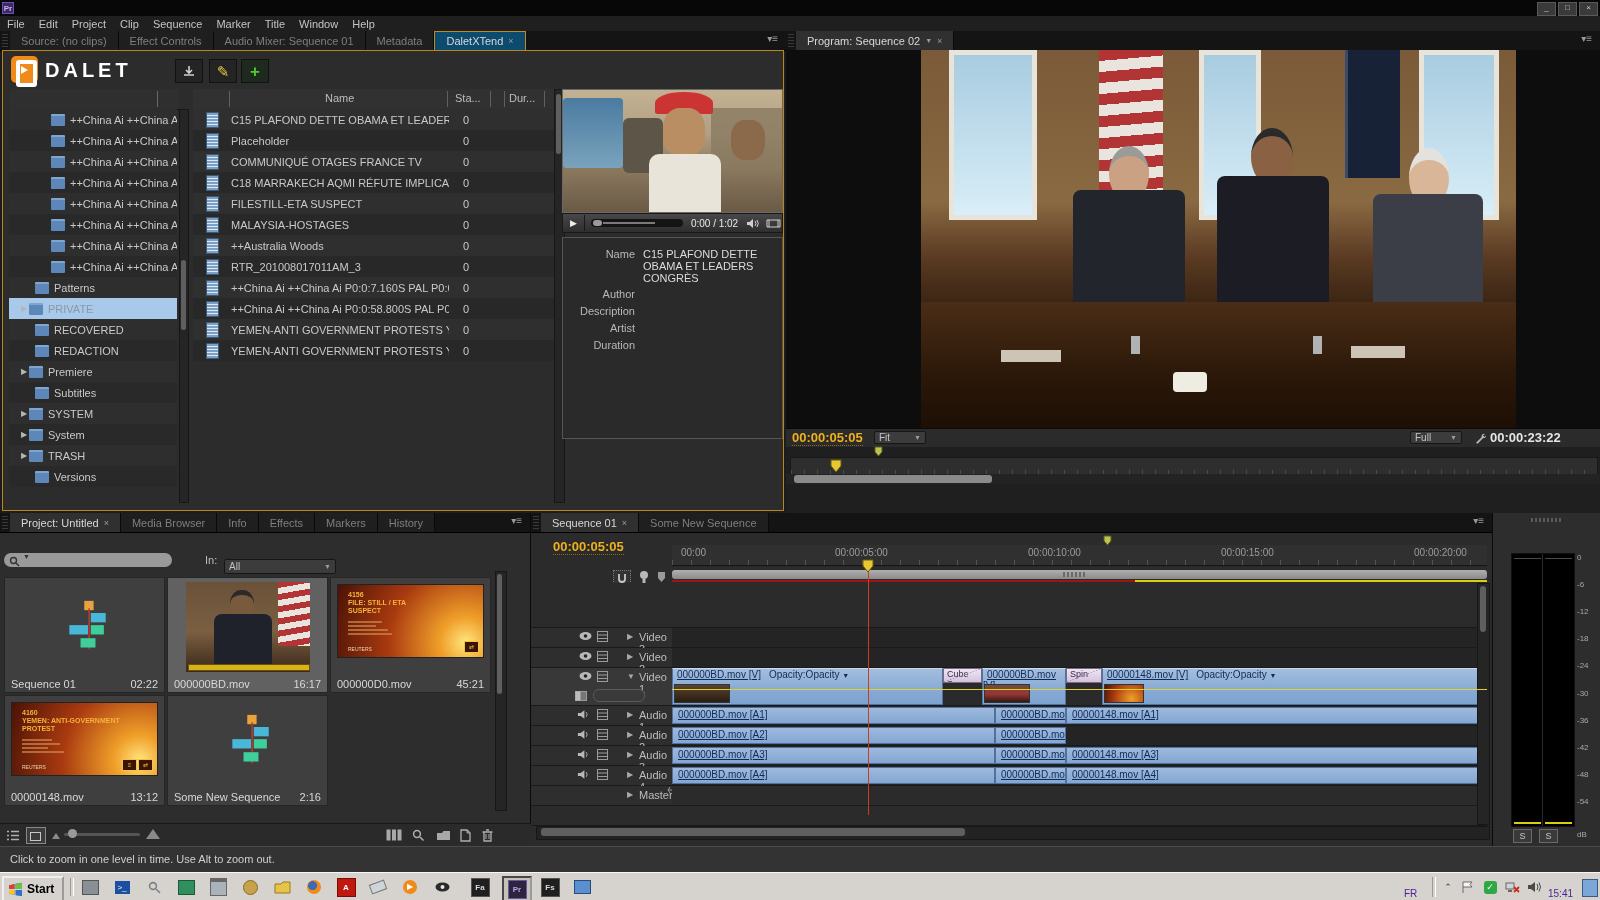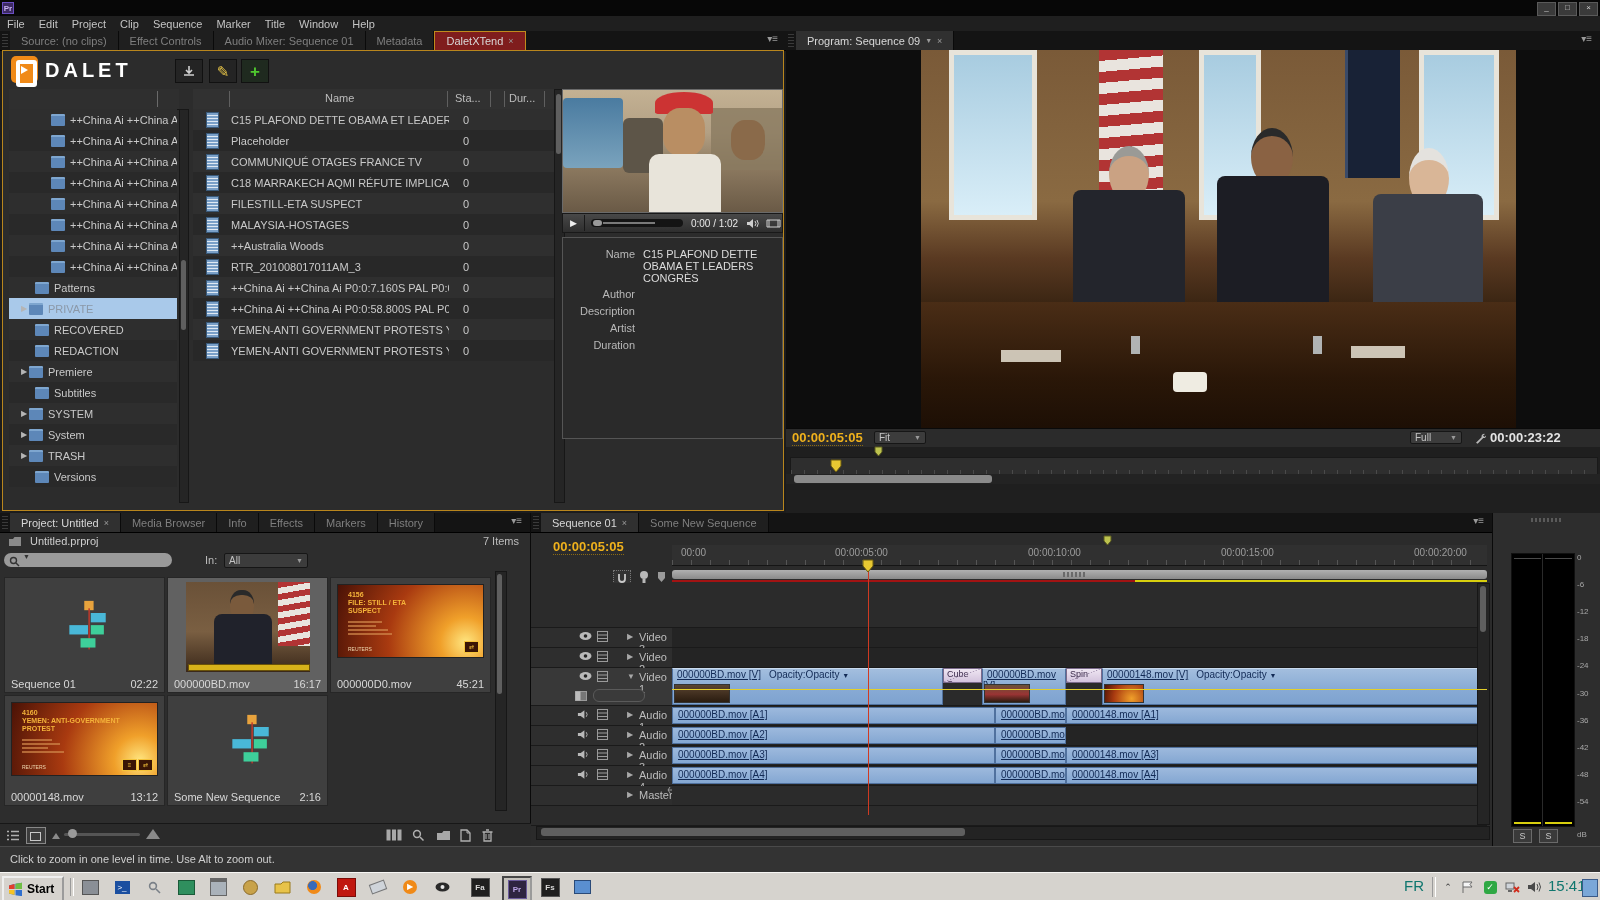--- a/index.html
+++ b/index.html
@@ -13,21 +13,21 @@
   #titlebar .ttl{color:#d6d6d6;font-weight:bold;font-size:11px;white-space:nowrap}
   .winbtns{position:absolute;right:2px;top:2px;display:flex;gap:2px}
   .winbtn{width:17px;height:12px;background:#3a3a3a;border:1px solid #5a5a5a;color:#cfcfcf;font-size:8px;line-height:10px;text-align:center}
   #menubar{left:0;top:16px;width:1600px;height:15px;background:#1f1f1f;display:flex;align-items:center;border-bottom:1px solid #000}
   #menubar span{padding:0 7px;color:#c4c4c4}
   
   .tabbar{background:#141414;display:flex;align-items:stretch;border-bottom:1px solid #000}
   .tab{padding:2px 11px;color:#7f7f7f;background:#1f1f1f;border-right:1px solid #0a0a0a;display:flex;align-items:center;gap:5px;white-space:nowrap}
   .tab .x{color:#9a9a9a;font-size:9px}
   .tab.active{background:#303030;color:#d8d8d8}
-  .tab.goldactive{background:#7f1d1d;color:#d8d8d8;border:1px solid #c08a1d;border-bottom:none}
+  .tab.goldactive{background:#0c4a6e;color:#d8d8d8;border:1px solid #c08a1d;border-bottom:none}
   .grip{width:6px;margin:3px 2px;background:repeating-linear-gradient(180deg,#3a3a3a 0 1px,transparent 1px 3px)}
   .panelmenu{margin-left:auto;color:#9a9a9a;padding:2px 8px;font-size:10px}
   
   #daletpanel{left:2px;top:50px;width:782px;height:461px;background:#2c2c2c;border:1px solid #b9861d;box-sizing:border-box}
   .dlogo-box{left:8px;top:5px;width:27px;height:27px;background:#f08a18;border-radius:5px}
   .dlogo-d{position:absolute;left:5px;top:4px;width:13px;height:19px;border:4px solid #fff;border-radius:3px}
   .dlogo-play{position:absolute;left:10px;top:10px;width:0;height:0;border-left:7px solid #fff;border-top:4px solid transparent;border-bottom:4px solid transparent}
   .dlogo-txt{left:42px;top:8px;font-size:20px;font-weight:bold;color:#fff;letter-spacing:4px}
   .dtool{width:26px;height:22px;background:#242424;border:1px solid #111;display:flex;align-items:center;justify-content:center}
   .treehead{left:6px;top:38px;width:170px;height:20px;background:#2f2f2f;border-bottom:1px solid #151515}
@@ -121,21 +121,21 @@
   #meterpanel{left:1493px;top:513px;width:107px;height:333px;background:#2d2d2d}
   .meterbox{left:18px;top:40px;width:62px;height:272px;background:#000;border:1px solid #101010}
   .mlabel{position:absolute;left:84px;color:#a8a8a8;font-size:8px}
   .sbtn{position:absolute;width:17px;height:12px;background:#3a3a3a;border:1px solid #6a6a6a;color:#c8c8c8;font-size:9px;text-align:center;line-height:12px}
   
   #statusbar{left:0;top:846px;width:1600px;height:26px;background:#333;border-top:1px solid #4a4a4a;box-sizing:border-box}
   #taskbar{left:0;top:872px;width:1600px;height:28px;background:#d6d3ce;border-top:1px solid #f7f6f4;box-sizing:border-box;color:#000}
   .startbtn{position:absolute;left:2px;top:3px;height:22px;padding:0 8px 0 4px;background:#d6d3ce;border:2px outset #efefef;display:flex;align-items:center;gap:4px;font-weight:bold;font-size:12px}
   .qlico{position:absolute;top:5px;width:20px;height:18px;display:flex;align-items:center;justify-content:center}
   .badge{width:17px;height:17px;display:flex;align-items:center;justify-content:center;font-size:8px;font-weight:bold;border:1px solid #555}
-  .traytxt{position:absolute;top:4px;font-size:15px;color:#0f766e}
+  .traytxt{position:absolute;top:15px;font-size:10px;color:#4c1d95}
 </style>
 </head>
 <body>
 
 <div id="titlebar" class="ab">
   <span class="prbadge">Pr</span>
   <span class="winbtns">
     <span class="winbtn">_</span>
     <span class="winbtn">□</span>
     <span class="winbtn">×</span>
@@ -396,21 +396,21 @@
       </div>
     <div class="mrow" style="top:101px">
         <span class="mlab">Duration</span>
       </div>
   </div>
 </div>
 
 <div class="tabbar ab" style="left:786px;top:31px;width:814px;height:19px">
   <span class="grip"></span>
   <span class="tab active">
-      <span>Program: Sequence 09</span>
+      <span>Program: Sequence 02</span>
       <span class="x" style="font-size:7px">▼</span>
       <span class="x">×</span>
     </span>
   <span class="panelmenu">▾≡</span>
 </div>
 
 <div id="progpanel" class="ab">
   <div class="pm-video ab">
     <div class="pm-img ab">
       <div class="win" style="left:28px;width:88px"></div>
@@ -533,37 +533,30 @@
         <span>Effects</span>
       </span>
     <span class="tab">
         <span>Markers</span>
       </span>
     <span class="tab">
         <span>History</span>
       </span>
     <span class="panelmenu">▾≡</span>
   </div>
-  <div class="ab" style="left:0;top:19px;width:531px;height:19px">
-    <svg class="ic ab" style="left:8px;top:4px" width="14" height="11" viewBox="0 0 14 11">
-        <path d="M1 3h4l1.5-2H13v9H1z" fill="#8a8a8a"></path>
-      </svg>
-    <span class="ab" style="left:30px;top:3px;color:#cfcfcf">Untitled.prproj</span>
-    <span class="ab" style="right:12px;top:3px;color:#bdbdbd">7 Items</span>
-  </div>
   <div class="ab" style="left:0;top:38px;width:531px;height:20px">
     <span class="ab" style="left:4px;top:2px;width:168px;height:14px;background:#9a9a9a;border-radius:7px">
       <svg class="ic" style="margin:2px 0 0 5px" width="11" height="11" viewBox="0 0 11 11">
           <circle cx="4.5" cy="4.5" r="3" fill="none" stroke="#333" stroke-width="1.4"></circle>
           <path d="M7 7l3 3" stroke="#333" stroke-width="1.4"></path>
         </svg>
       <span style="color:#333;font-size:7px;vertical-align:top">▼</span>
     </span>
     <span class="ab" style="left:205px;top:3px;color:#bdbdbd">In:</span>
-    <span class="dd ab" style="left:224px;top:2px;width:84px;height:15px">
+    <span class="dd ab" style="left:224px;top:8px;width:112px;height:15px">
         <span>All</span>
         <span class="ar">▼</span>
       </span>
   </div>
 
   <div class="cell" style="left:4px;top:64px;height:116px">
     <svg class="ic ab" style="left:55px;top:22px" width="56" height="54" viewBox="0 0 60 56">
         <rect x="26" y="0" width="10" height="10" fill="#e8a33d"></rect>
         <rect x="30.4" y="8" width="1.6" height="44" fill="#c0392b"></rect>
         <rect x="33" y="13" width="16" height="10" fill="#49b8d8"></rect>

